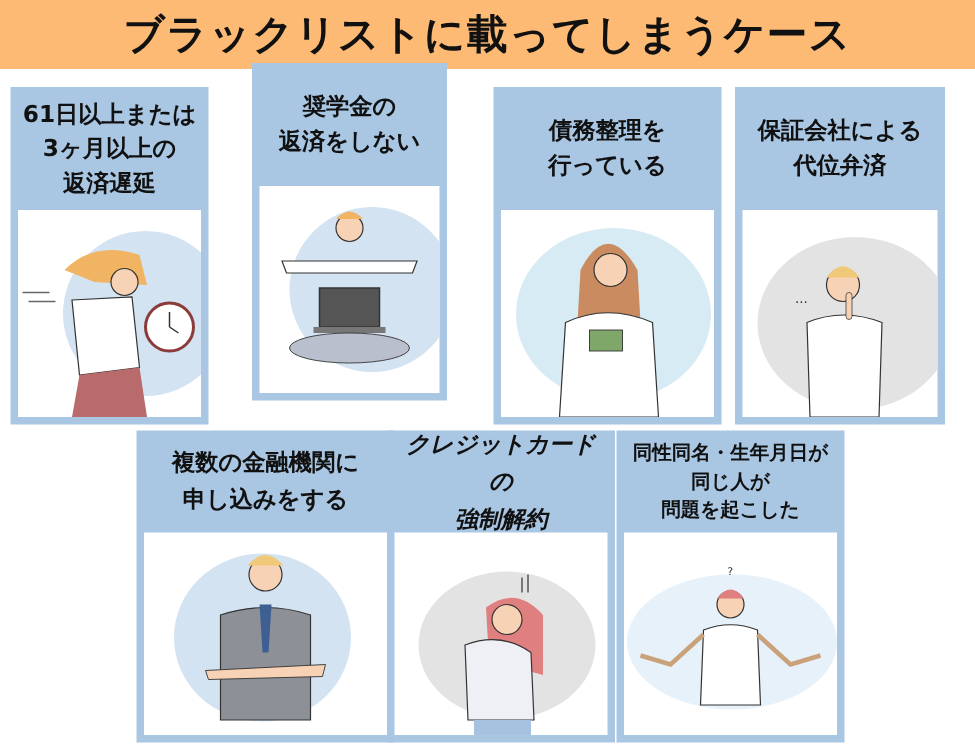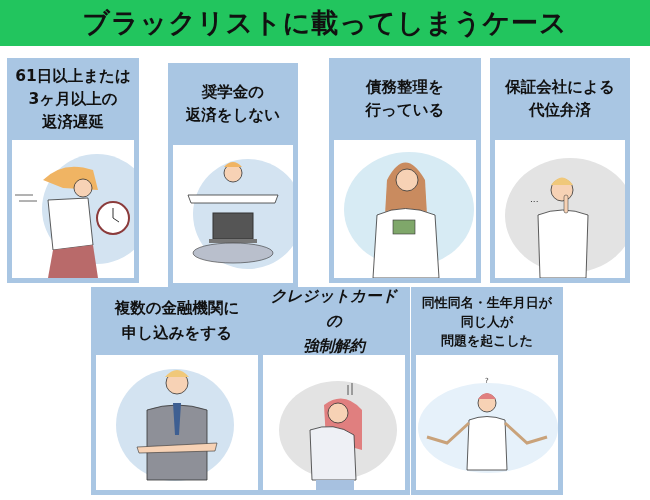--- a/index.html
+++ b/index.html
@@ -1,17 +1,17 @@
 <!DOCTYPE html>
 <html><head>
 <meta charset="utf-8">
 <style>
   * { box-sizing: border-box; margin: 0; padding: 0; }
   body { width: 650px; height: 500px; background: #ffffff; font-family: "DejaVu Sans", sans-serif; position: relative; overflow: hidden; }
-  .title-band { position: absolute; left: 0; top: 0; width: 650px; height: 46px; background: #22c55e; display: flex; align-items: center; justify-content: center; }
+  .title-band { position: absolute; left: 0; top: 0; width: 650px; height: 46px; background: #fdba74; display: flex; align-items: center; justify-content: center; }
   .title-band h1 { font-size: 27px; font-weight: bold; color: #111; letter-spacing: 1px; }
   .card { position: absolute; background: #a9c6e3; padding: 0 5px 5px 5px; }
   .card .head { display: flex; align-items: center; justify-content: center; text-align: center; color: #111; font-weight: bold; white-space: pre-line; }
   .card .img { background: #fff; width: 100%; display: flex; align-items: center; justify-content: center; position: relative; overflow: hidden; }
   .blob { border-radius: 50%; position: absolute; }
   .figure { position: absolute; }
   .top .head { height: 82px; font-size: 15.5px; line-height: 23px; }
   .top .img { height: 138px; }
   .bot .head { height: 68px; font-size: 15.5px; line-height: 25px; }
   .bot .head.small { font-size: 13px; line-height: 19px; }
@@ -37,21 +37,21 @@
       <circle cx="80" cy="48" r="9" fill="#f7d2b5" stroke="#333" stroke-width="0.8"></circle>
       <path d="M45 60 L85 58 L90 105 L50 110 Z" fill="#fff" stroke="#333" stroke-width="0.8"></path>
       <path d="M50 110 L90 105 L95 138 L45 138 Z" fill="#b96a6a"></path>
       <circle cx="110" cy="78" r="16" fill="#fff" stroke="#8b3b3b" stroke-width="2"></circle>
       <line x1="110" y1="78" x2="110" y2="68" stroke="#333" stroke-width="1"></line>
       <line x1="110" y1="78" x2="116" y2="82" stroke="#333" stroke-width="1"></line>
     </svg>
   </div>
 </div>
 
-<div class="card top" style="left:168px; top:63px; width:130px;">
+<div class="card top" style="left:168px; top:42px; width:130px;">
   <div class="head">奨学金の
 返済をしない</div>
   <div class="img">
     <div class="blob" style="width:110px;height:110px;background:#d3e3f1;left:20px;top:14px;"></div>
     <svg class="figure" width="140" height="138" viewBox="0 0 140 138">
       <circle cx="70" cy="28" r="9" fill="#f7d2b5" stroke="#333" stroke-width="0.8"></circle>
       <path d="M61 22 Q70 12 79 22" fill="#f0b463"></path>
       <path d="M25 50 L115 50 L112 58 L28 58 Z" fill="#fff" stroke="#333" stroke-width="0.8"></path>
       <rect x="50" y="68" width="40" height="26" fill="#555" stroke="#333"></rect>
       <rect x="46" y="94" width="48" height="4" fill="#777"></rect>

